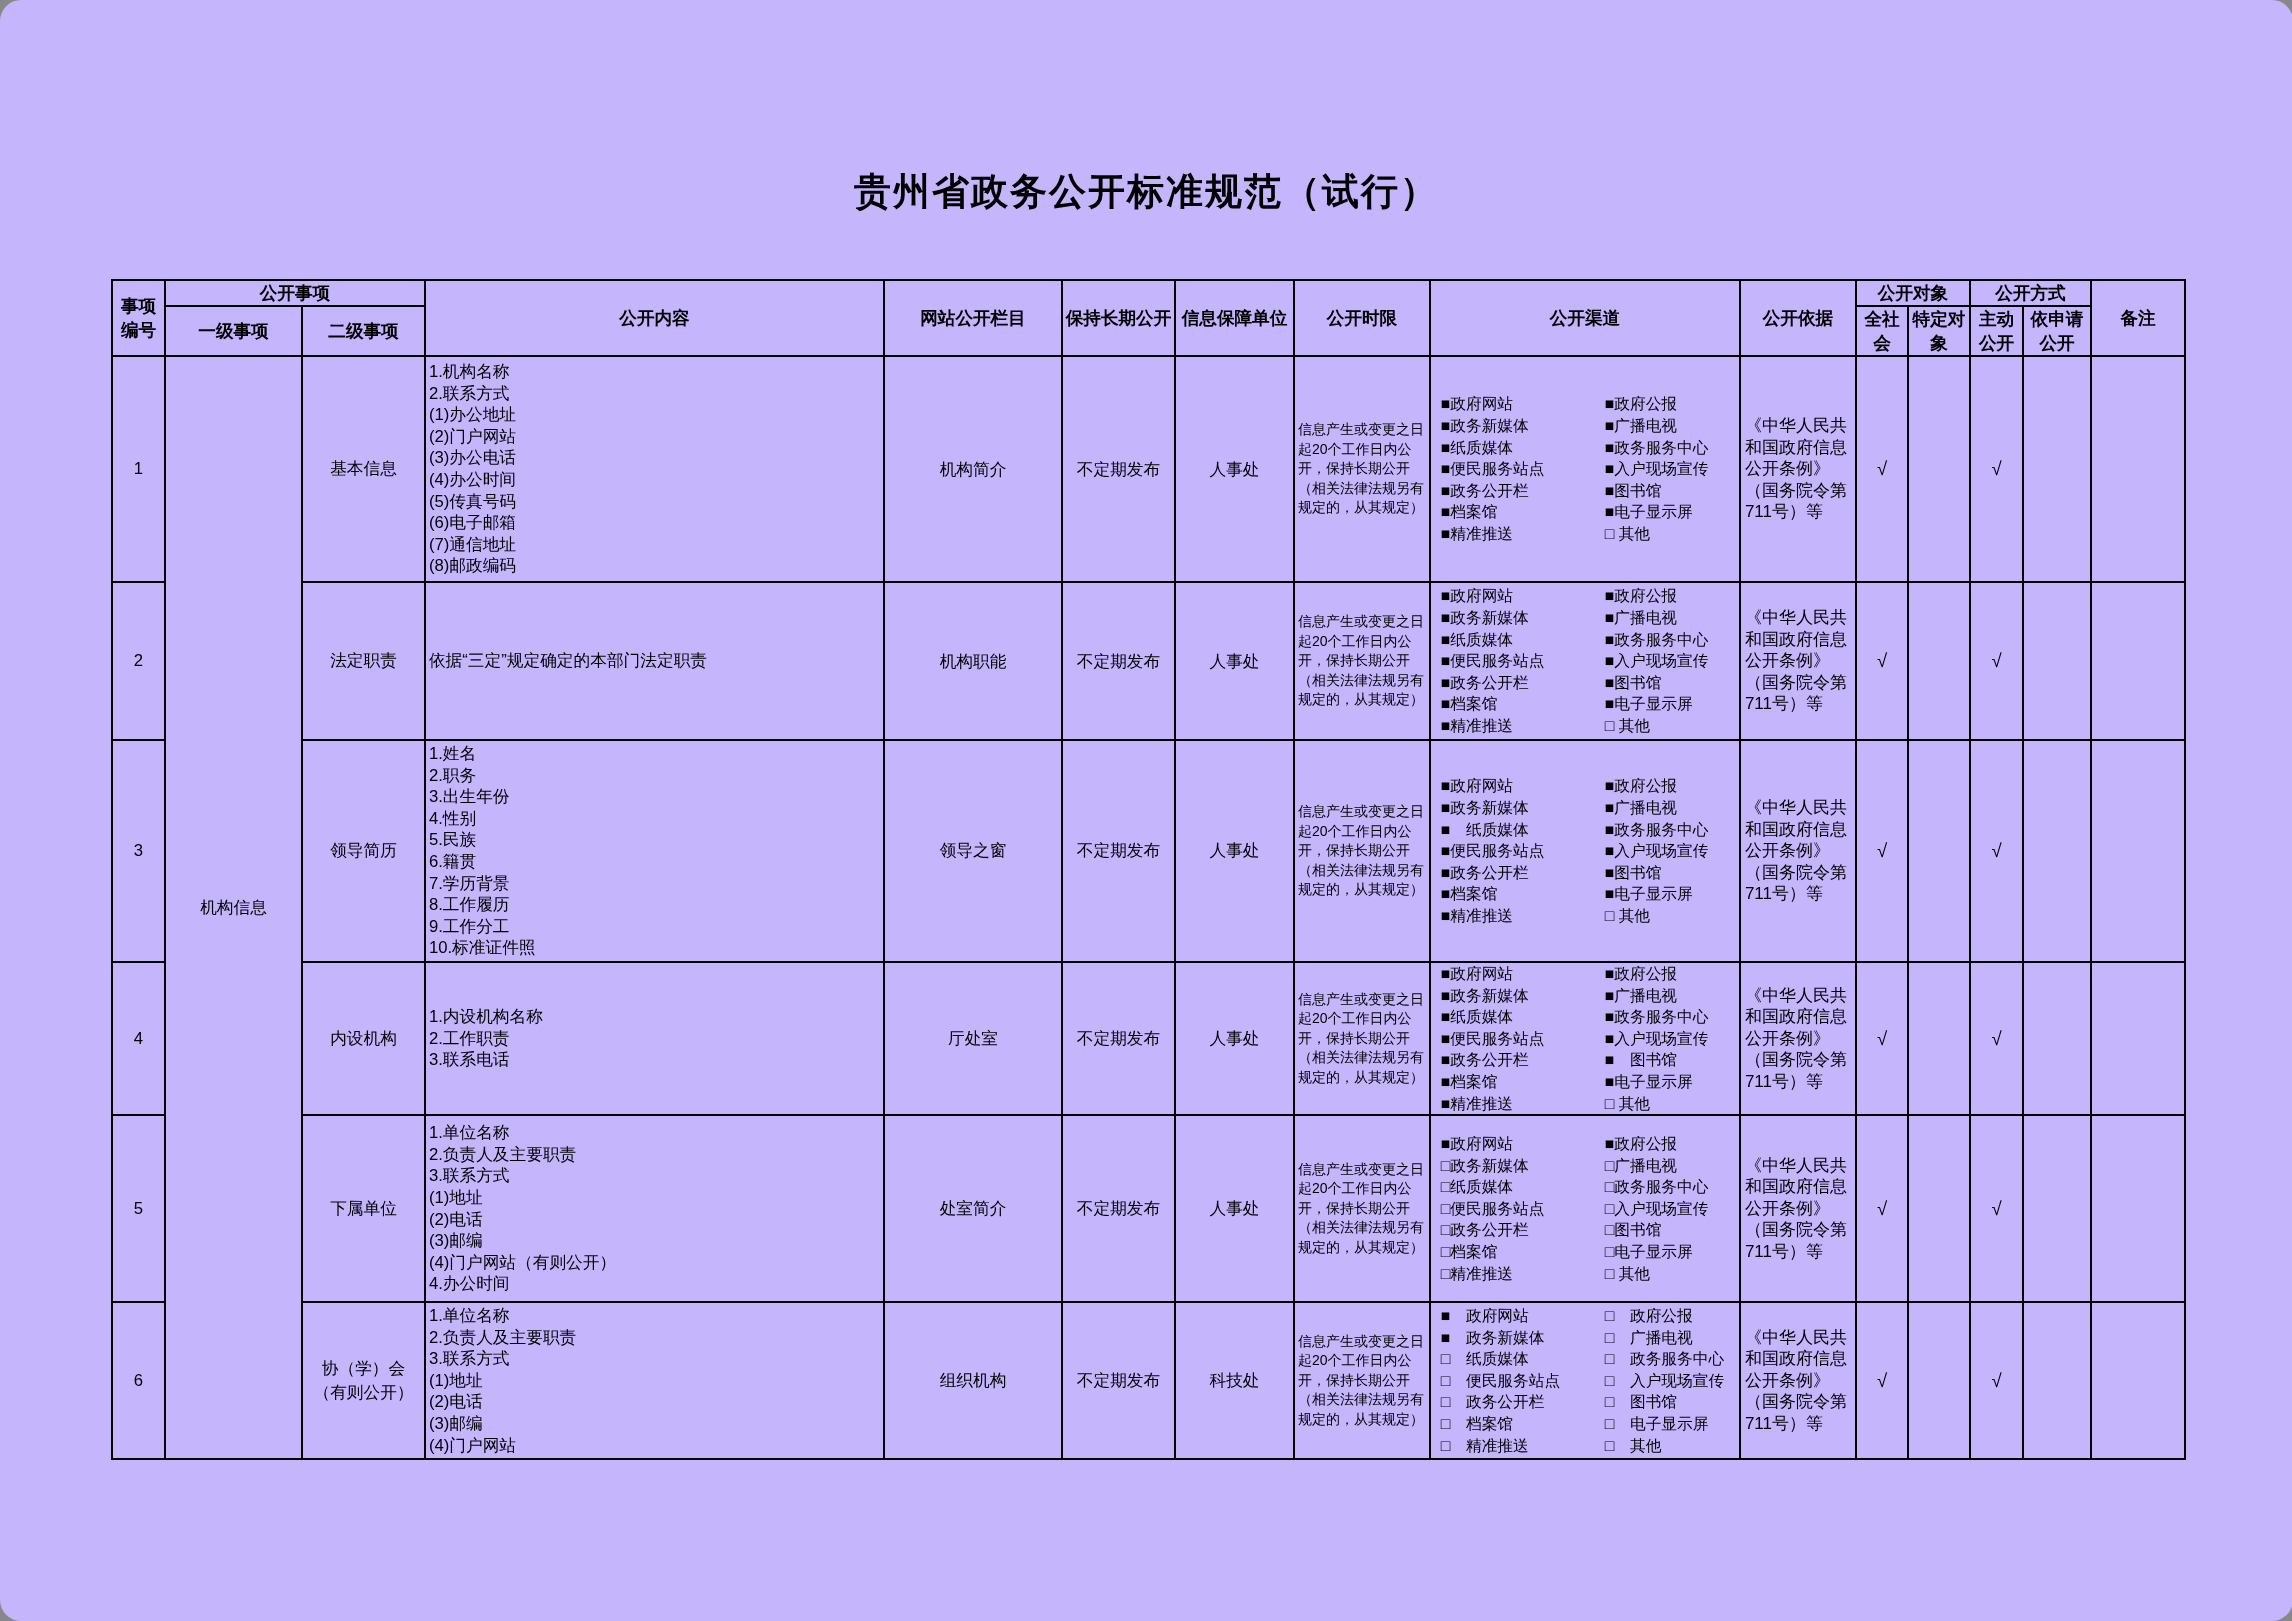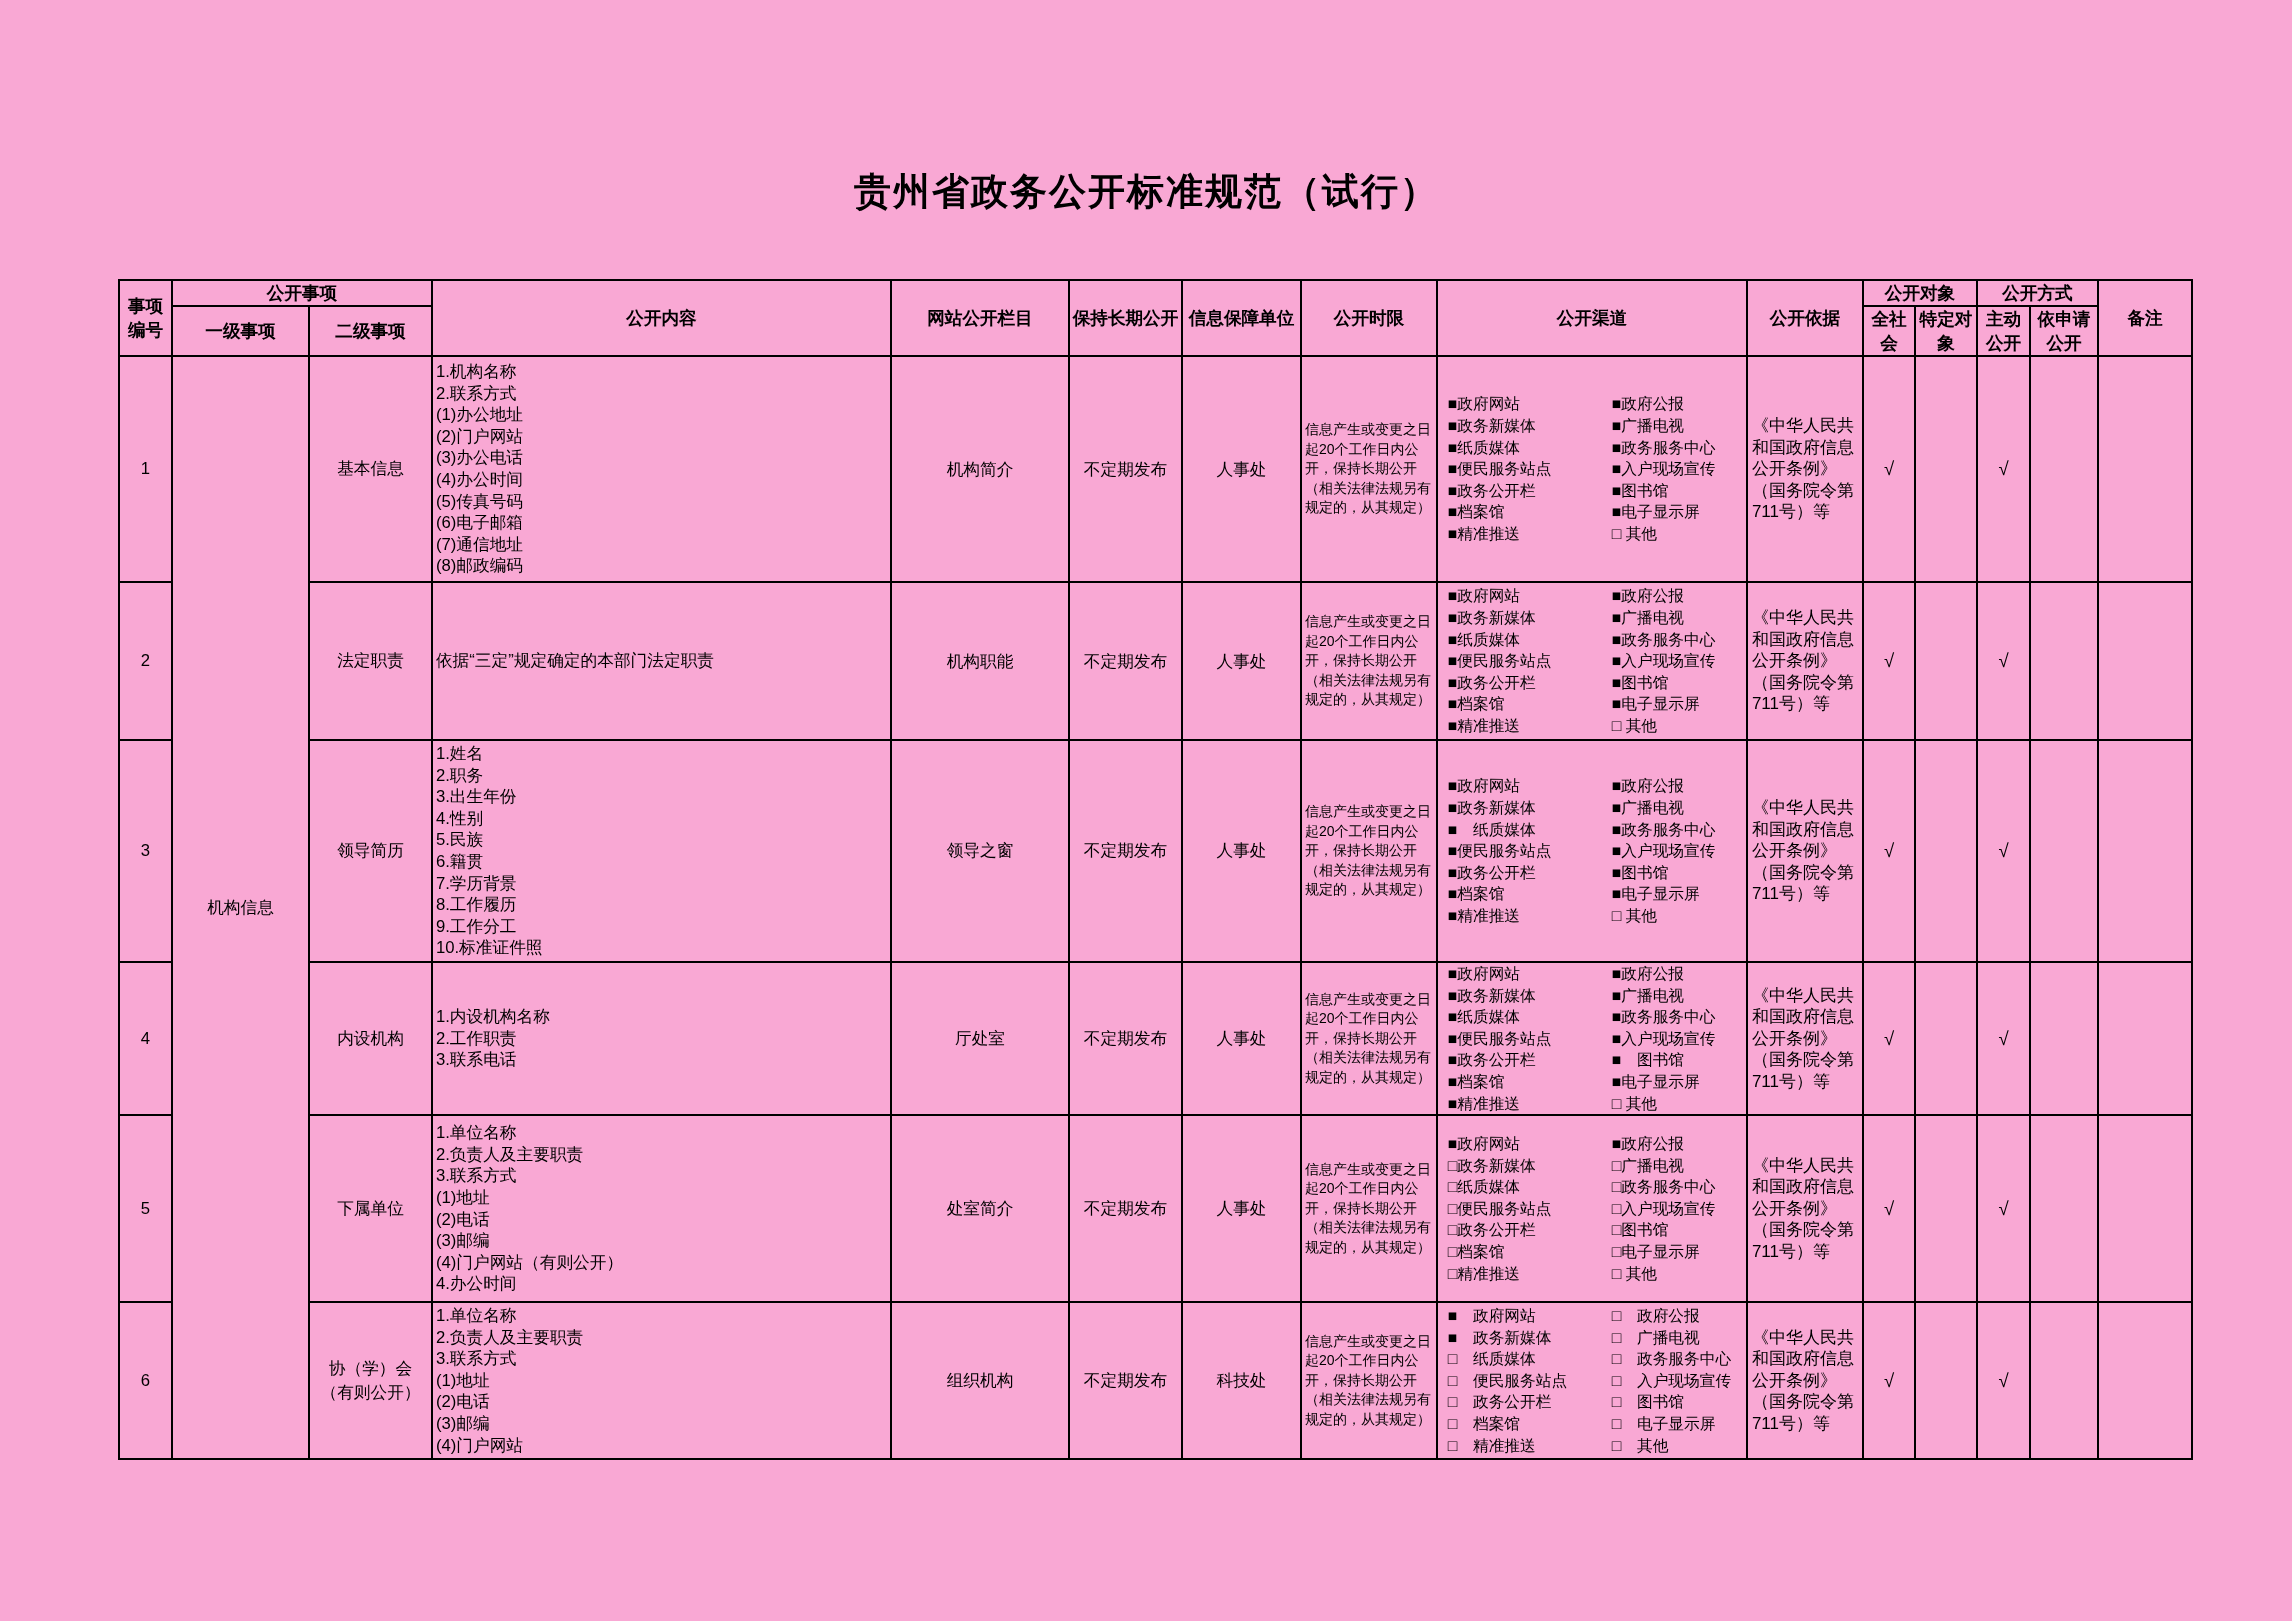--- a/index.html
+++ b/index.html
@@ -1,22 +1,22 @@
 <!DOCTYPE html>
 <html><head>
 <meta charset="utf-8">
 <style>
   html,body{margin:0;padding:0;background:#888;}
-  .page{width:2293px;height:1621px;background:#f9a8d4;position:relative;overflow:hidden;
-        font-family:"Liberation Sans",sans-serif;color:#000;}
+  .page{width:2293px;height:1621px;background:#c4b5fd;position:relative;overflow:hidden;
+        font-family:"Liberation Sans",sans-serif;color:#000;border-radius:21px;}
   .doc-title{position:absolute;top:167px;left:0;width:2293px;text-align:center;
              font-size:37px;font-weight:bold;letter-spacing:2px;}
   .doc-unit{position:absolute;top:247px;left:0;width:2293px;text-align:center;
             font-size:22.5px;font-weight:bold;letter-spacing:1px;}
-  table.std{position:absolute;left:118px;top:279px;width:2070px;table-layout:fixed;
+  table.std{position:absolute;left:111px;top:279px;width:2070px;table-layout:fixed;
             border-collapse:collapse;border:2.9px solid #000;}
   th,td{border:2px solid #000;padding:0 2px;vertical-align:middle;text-align:center;
         font-size:16.7px;overflow:hidden;}
   tbody td{border-top-width:2.9px;}
   th{font-size:17.6px;font-weight:bold;padding:0 1px;}
   .hdr-top{height:25.5px;}
   .hdr-bottom{height:48px;}
   .content-cell{text-align:left;padding:2px 2.9px;}
   .content-line{line-height:21.6px;white-space:nowrap;}
   .single-line-content{line-height:20.6px;white-space:normal;}

